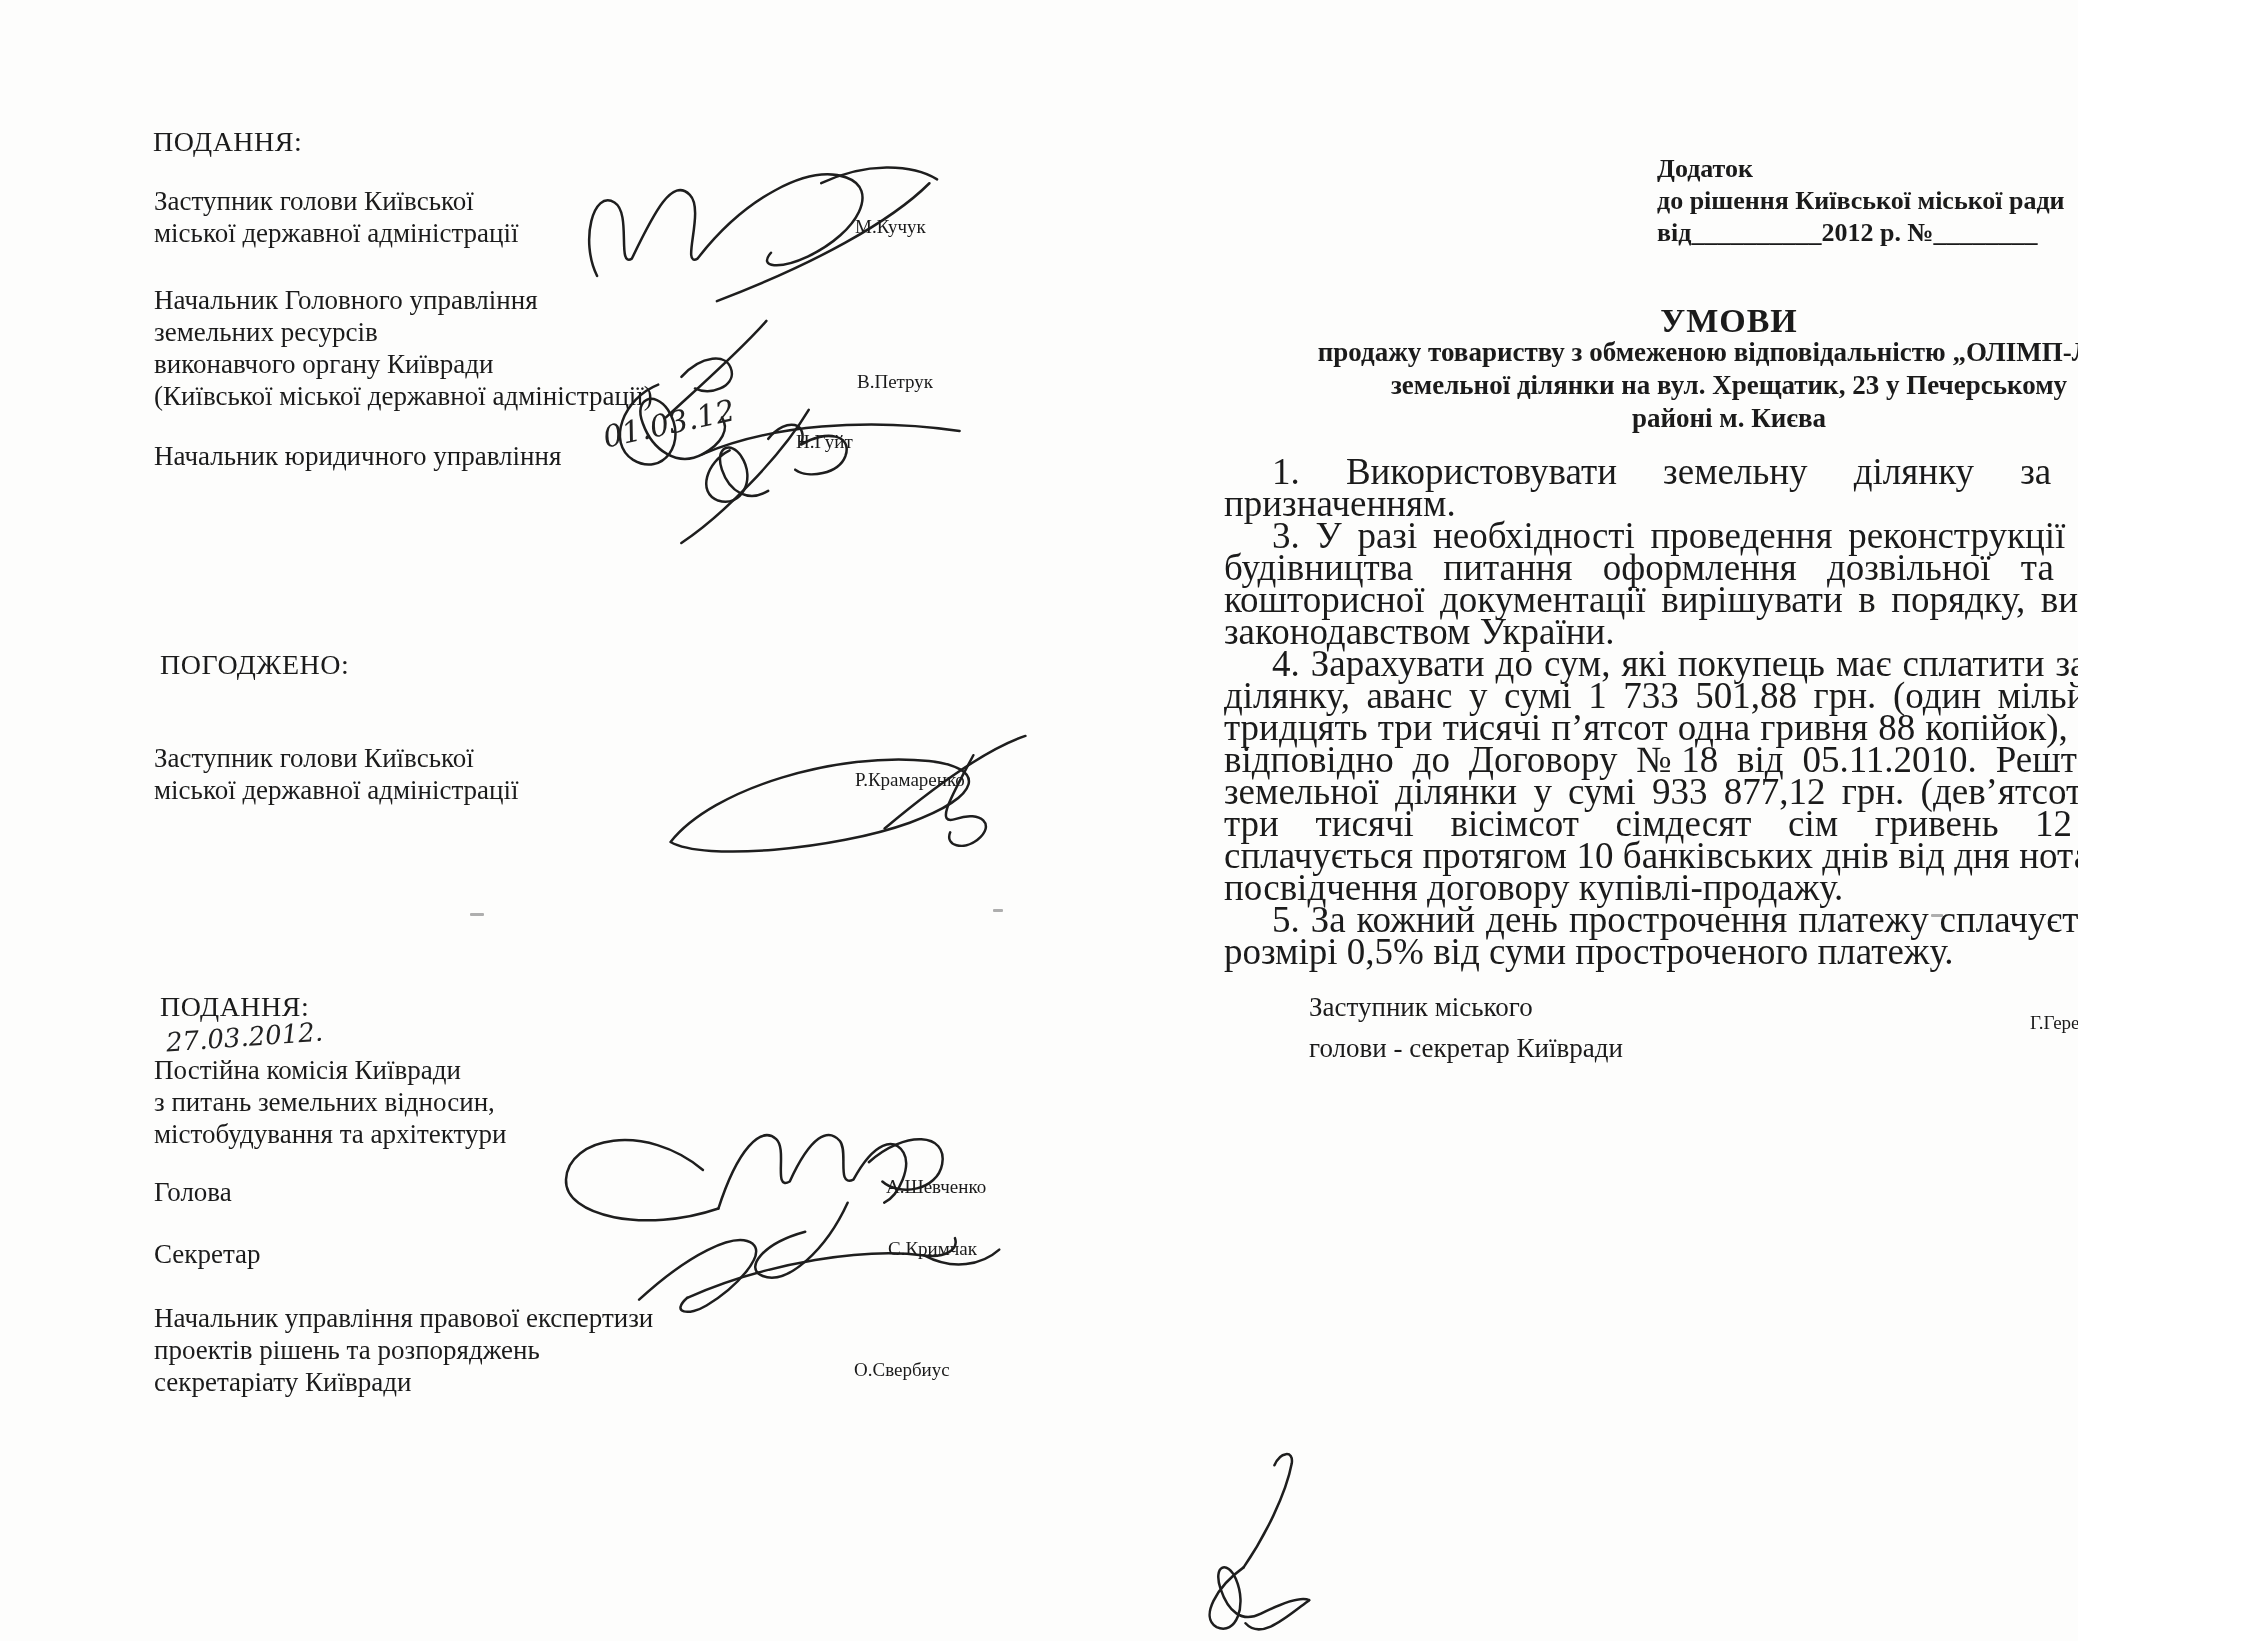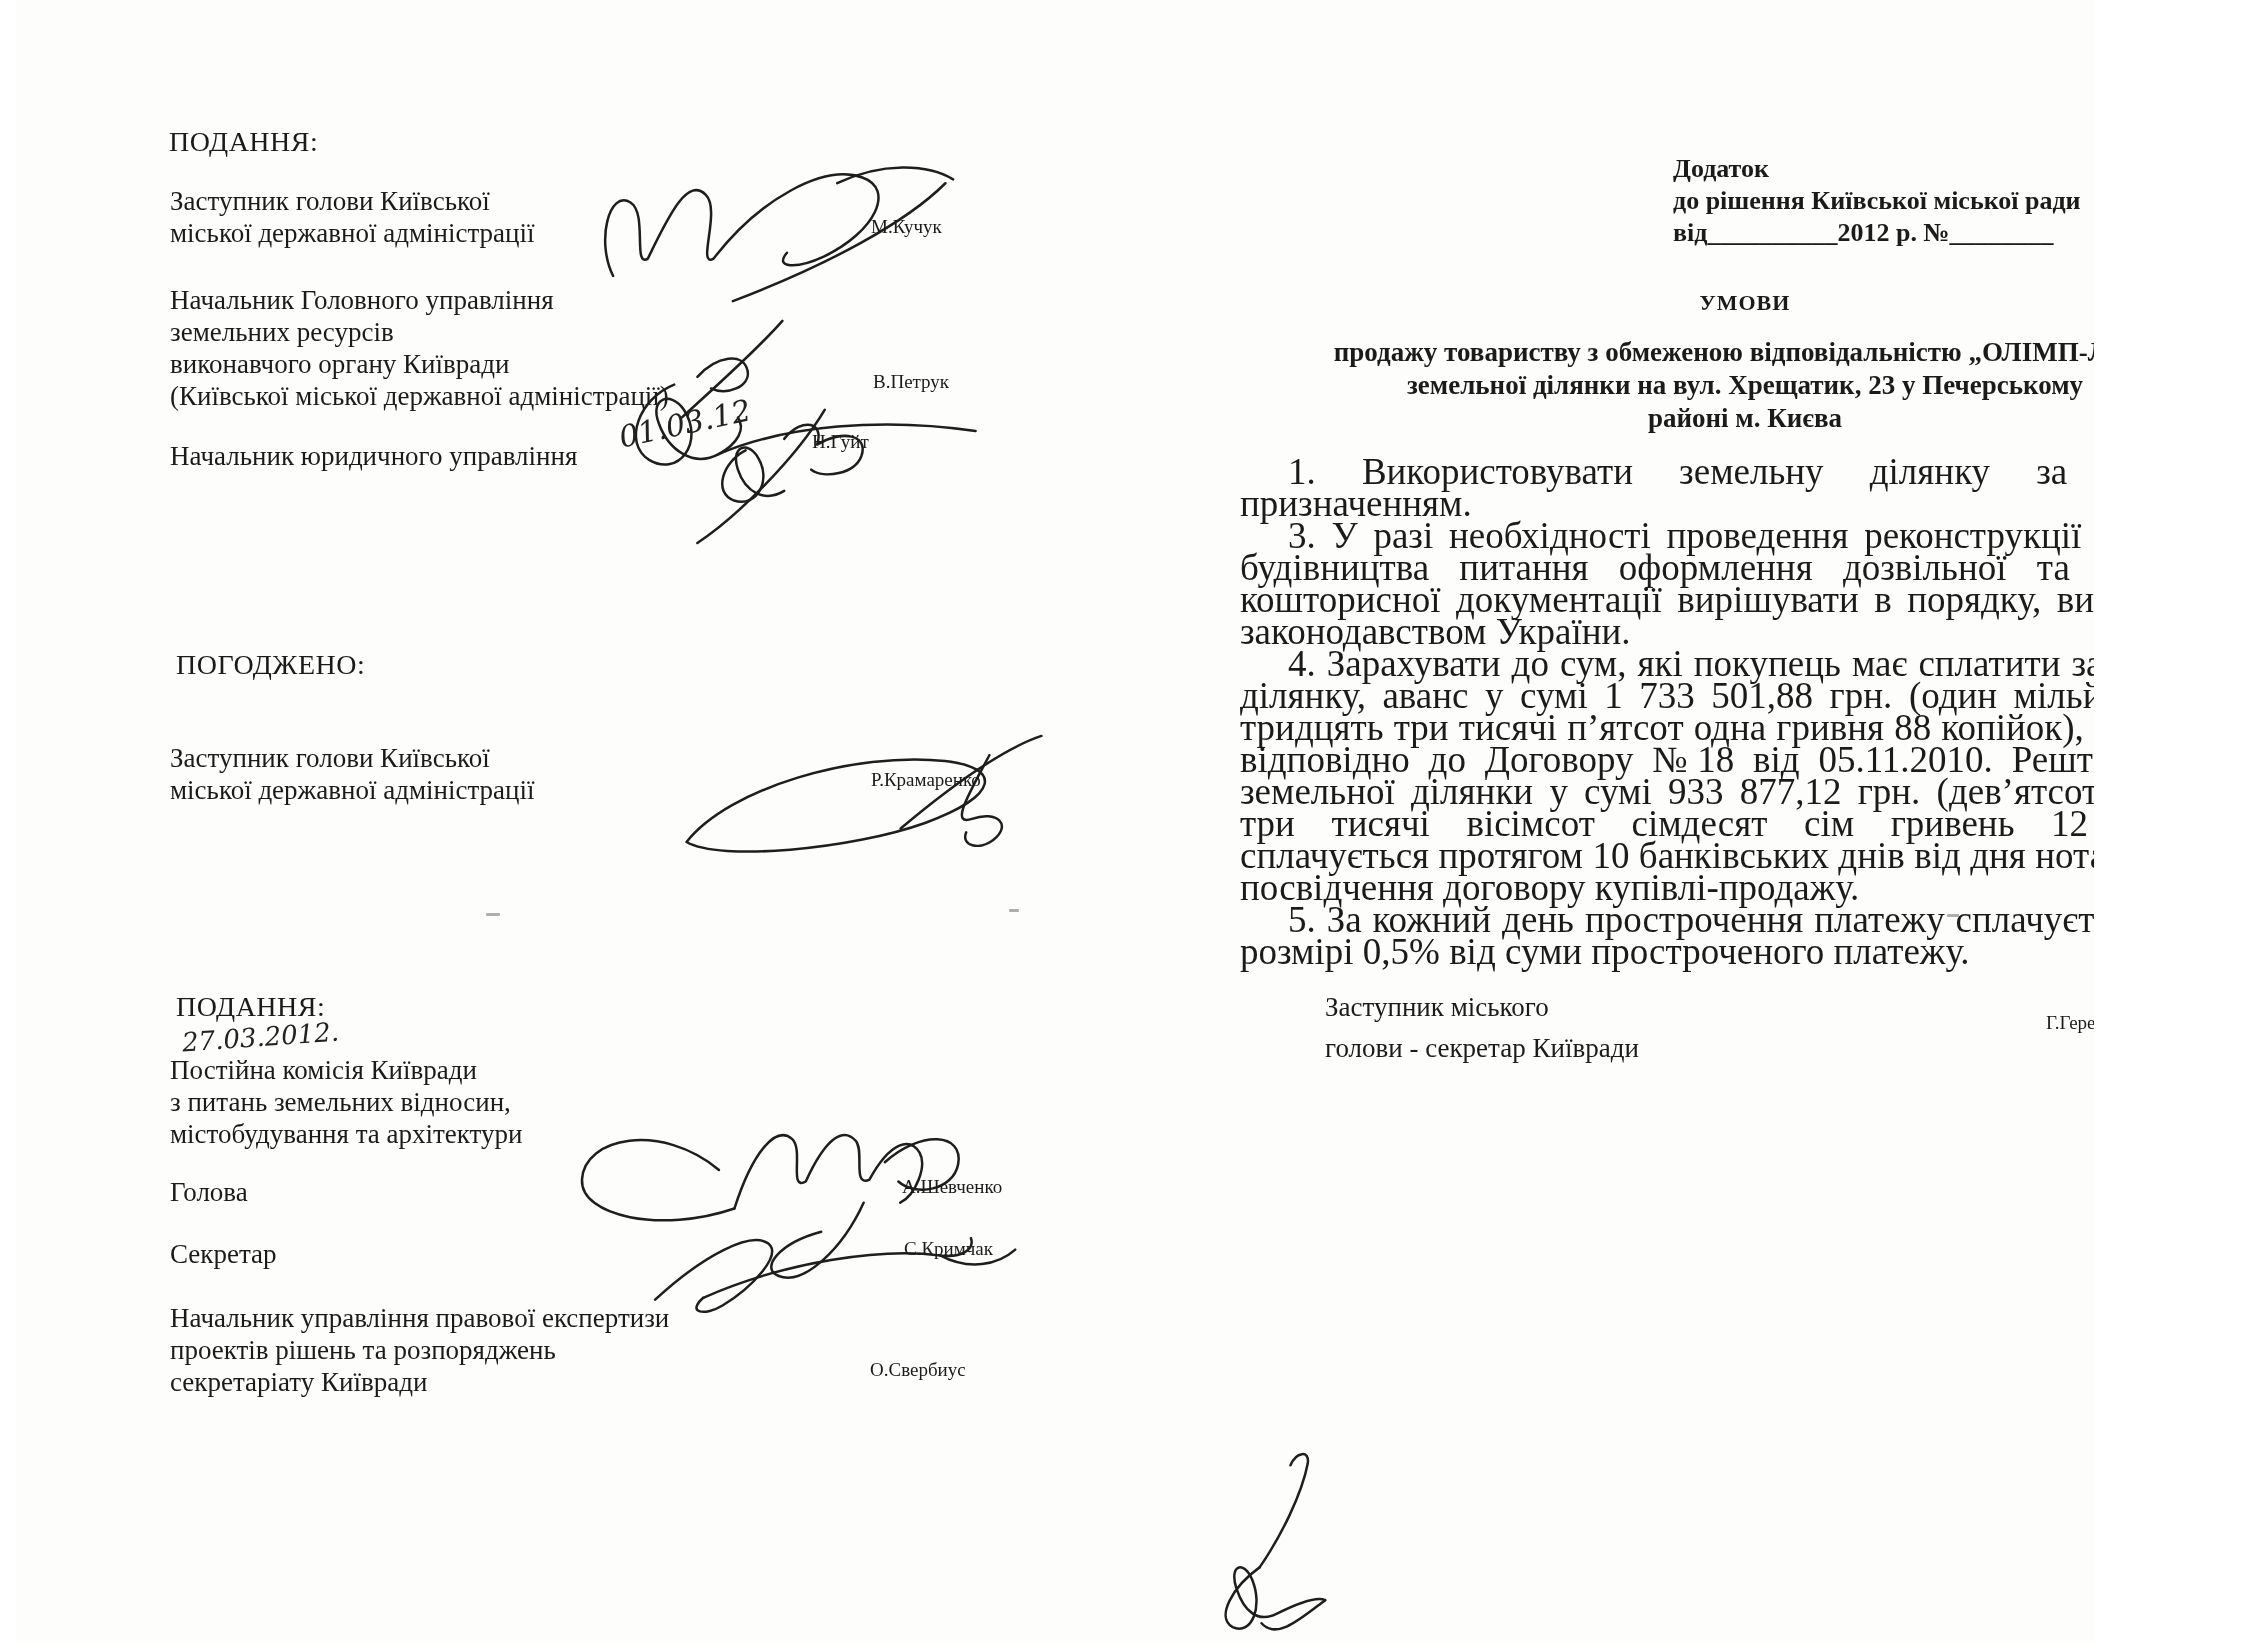--- a/index.html
+++ b/index.html
@@ -1,18 +1,18 @@
 <!DOCTYPE html>
 <html><head>
 <meta charset="utf-8">
 <style>
   html,body{margin:0;padding:0;background:#ffffff;}
   .scan{
     position:relative;width:2078px;height:1641px;background:#fdfdfc;
-    font-family:"Liberation Serif", serif;color:#1b1b1b;overflow:hidden;margin-left:16px;
+    font-family:"Liberation Serif", serif;color:#1b1b1b;overflow:hidden;
   }
   .abs{position:absolute;}
   .block{white-space:pre-line;font-size:27px;line-height:32px;}
   .heading{font-size:28px;letter-spacing:0.5px;}
   .name{font-size:19px;}
   .bold{font-weight:bold;}
   .hand{font-family:"DejaVu Serif", serif;font-style:italic;color:#222;}
   .centercol{left:1246px;width:966px;text-align:center;}
   .paras{left:1224px;top:456px;width:1018px;}
   .paras p{margin:0;font-size:37px;line-height:32px;text-align:justify;text-indent:48px;}
@@ -42,21 +42,21 @@
   #e5-role{left:154px;top:1176px;}
   #sig5{left:529px;top:1087px;}
   #e5-name{left:886px;top:1176px;}
   #e6-role{left:154px;top:1238px;}
   #sig6{left:606px;top:1188px;}
   #e6-name{left:888px;top:1238px;text-align:right;}
   #e7-role{left:154px;top:1302px;}
   #e7-name{left:854px;top:1359px;}
   
   #appendix{left:1657px;top:153px;font-size:26px;line-height:32px;}
-  #title{top:290px;font-size:22px;letter-spacing:1px;}
+  #title{top:302px;font-size:34px;letter-spacing:1px;}
   #subtitle{top:336px;font-size:27px;line-height:33px;}
   #footer-role{left:1309px;top:987px;}
   #footer-name{left:2030px;top:1012px;}
   #sig7{left:1180px;top:1444px;}
   #speck1{left:470px;top:913px;width:13.5px;height:2.9px;}
   #speck2{left:993px;top:909px;width:9.7px;height:2.9px;}
   #speck3{left:1931px;top:914px;width:11.6px;height:2.9px;}
 </style>
 </head>
 <body>

